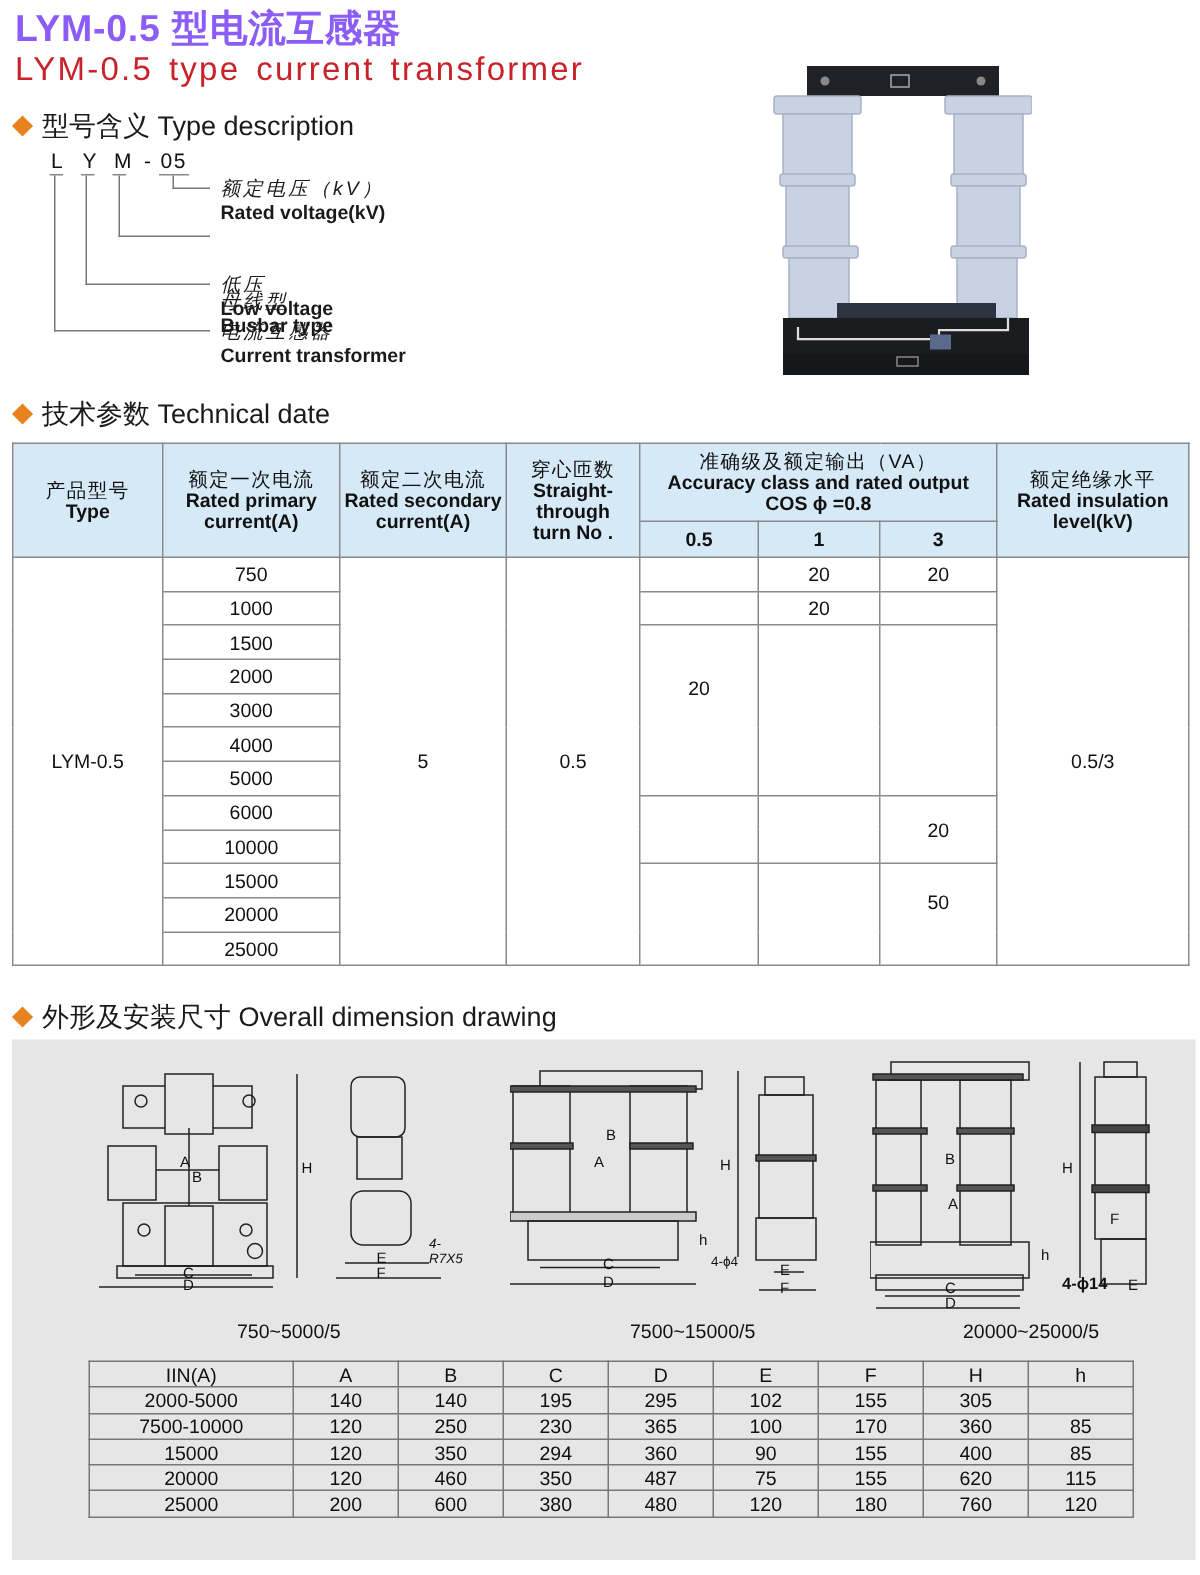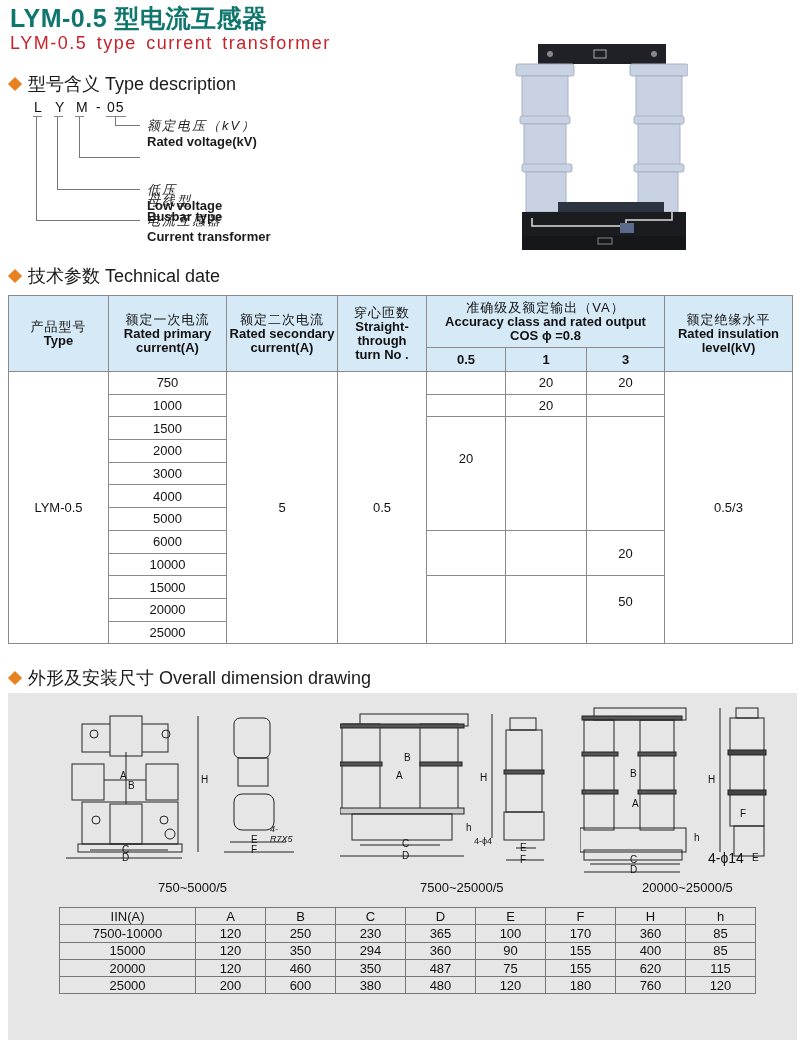--- a/index.html
+++ b/index.html
@@ -1,19 +1,19 @@
 <!DOCTYPE html>
 <html><head>
 <meta charset="utf-8">
 <style>
   * { box-sizing: border-box; margin: 0; padding: 0; }
   body { width: 800px; height: 1050px; background: #ffffff; font-family: "Liberation Sans", "DejaVu Sans", sans-serif; color: #111; position: relative; overflow: hidden; }
   .abs { position: absolute; }
-  .title-cn { left: 10px; top: 2px; font-size: 25px; font-weight: bold; color: #0f766e; letter-spacing: 0.5px; white-space: nowrap; }
-  .title-en { left: 10px; top: 33px; font-size: 18px; color: #c8222a; letter-spacing: 1.5px; word-spacing: 3px; white-space: nowrap; }
+  .title-cn { left: 10px; top: 2px; font-size: 25px; font-weight: bold; color: #8b5cf6; letter-spacing: 0.5px; white-space: nowrap; }
+  .title-en { left: 10px; top: 33px; font-size: 22px; color: #c8222a; letter-spacing: 1.5px; word-spacing: 3px; white-space: nowrap; }
   .section-h { font-size: 18px; font-weight: normal; color: #1a1a1a; white-space: nowrap; display: flex; align-items: center; }
   .diamond { width: 10px; height: 10px; background: #e8821e; transform: rotate(45deg); margin: 0 8px 0 4px; display: inline-block; }
   .tick { background: #888; }
   .tree-line { border-color: #777; border-style: solid; border-width: 0; }
   .desc { font-size: 13px; font-weight: bold; color: #1a1a1a; white-space: nowrap; line-height: 16px; }
   .desc .cn { font-weight: normal; letter-spacing: 2px; font-style: italic; }
 
   
   .photo { left: 508px; top: 40px; width: 180px; height: 210px; }
 
@@ -252,21 +252,21 @@
     <line x1="172" y1="130" x2="228" y2="130"></line>
       <line x1="166" y1="140" x2="236" y2="140"></line>
   </svg>
   <span class="abs" style="left:62px;top:58px;font-size:10px;">A</span>
   <span class="abs" style="left:70px;top:68px;font-size:10px;">B</span>
   <span class="abs" style="left:64px;top:132px;font-size:10px;">C</span>
   <span class="abs" style="left:64px;top:140px;font-size:10px;">D</span>
   <span class="abs" style="left:143px;top:62px;font-size:10px;">H</span>
   <span class="abs" style="left:193px;top:122px;font-size:10px;">E</span>
   <span class="abs" style="left:193px;top:132px;font-size:10px;">F</span>
-  <span class="abs" style="left:212px;top:112px;font-size:9px;font-style:italic;">4-R7X5</span>
+  <span class="abs" style="left:228px;top:112px;font-size:9px;font-style:italic;">4-R7X5</span>
 </div>
 <div class="abs cap" style="left:138px;top:880px;">750~5000/5</div>
 
 <div class="abs" style="left:340px;top:712px;width:230px;height:155px;">
   <svg width="230" height="155" viewBox="0 0 230 155" fill="none" stroke="#222" stroke-width="1">
     <rect x="20" y="2" width="108" height="12"></rect>
     <rect x="2" y="12" width="38" height="88"></rect>
     <rect x="80" y="12" width="38" height="88"></rect>
     <rect x="0" y="12" width="124" height="4" fill="#555"></rect>
     <rect x="0" y="50" width="42" height="4" fill="#555"></rect>
@@ -286,21 +286,21 @@
   <span class="abs" style="left:56px;top:58px;font-size:10px;">A</span>
   <span class="abs" style="left:64px;top:40px;font-size:10px;">B</span>
   <span class="abs" style="left:62px;top:126px;font-size:10px;">C</span>
   <span class="abs" style="left:62px;top:138px;font-size:10px;">D</span>
   <span class="abs" style="left:140px;top:60px;font-size:10px;">H</span>
   <span class="abs" style="left:126px;top:110px;font-size:10px;">h</span>
   <span class="abs" style="left:180px;top:130px;font-size:10px;">E</span>
   <span class="abs" style="left:180px;top:142px;font-size:10px;">F</span>
   <span class="abs" style="left:134px;top:124px;font-size:9px;">4-ϕ4</span>
 </div>
-<div class="abs cap" style="left:400px;top:880px;">7500~25000/5</div>
+<div class="abs cap" style="left:400px;top:880px;">7500~15000/5</div>
 
 <div class="abs" style="left:580px;top:704px;width:215px;height:170px;">
   <svg width="215" height="170" viewBox="0 0 215 170" fill="none" stroke="#222" stroke-width="1">
     <rect x="14" y="4" width="92" height="12"></rect>
     <rect x="2" y="12" width="100" height="4" fill="#555"></rect>
     <rect x="4" y="16" width="30" height="110"></rect>
       <rect x="60" y="16" width="34" height="110"></rect>
     <rect x="2" y="48" width="36" height="4" fill="#555"></rect>
       <rect x="58" y="48" width="38" height="4" fill="#555"></rect>
     <rect x="2" y="86" width="36" height="4" fill="#555"></rect>
@@ -317,21 +317,21 @@
     <rect x="154" y="122" width="30" height="30"></rect>
   </svg>
   <span class="abs" style="left:52px;top:94px;font-size:10px;">A</span>
   <span class="abs" style="left:50px;top:64px;font-size:10px;">B</span>
   <span class="abs" style="left:50px;top:150px;font-size:10px;">C</span>
   <span class="abs" style="left:50px;top:160px;font-size:10px;">D</span>
   <span class="abs" style="left:128px;top:70px;font-size:10px;">H</span>
   <span class="abs" style="left:114px;top:128px;font-size:10px;">h</span>
   <span class="abs" style="left:172px;top:148px;font-size:10px;">E</span>
   <span class="abs" style="left:160px;top:104px;font-size:10px;">F</span>
-  <span class="abs" style="left:128px;top:146px;font-size:14px;">4-ϕ14</span>
+  <span class="abs" style="left:128px;top:146px;font-size:11px;font-weight:bold;">4-ϕ14</span>
 </div>
 <div class="abs cap" style="left:622px;top:880px;">20000~25000/5</div>
 
 <table class="dim">
   <colgroup>
     <col style="width:136px">
       <col style="width:70px">
       <col style="width:70px">
       <col style="width:70px">
     <col style="width:70px">
@@ -346,20 +346,31 @@
     <td>A</td>
     <td>B</td>
     <td>C</td>
     <td>D</td>
     <td>E</td>
     <td>F</td>
     <td>H</td>
     <td>h</td>
   </tr>
   <tr>
+    <td>2000-5000</td>
+    <td>140</td>
+    <td>140</td>
+    <td>195</td>
+    <td>295</td>
+    <td>102</td>
+    <td>155</td>
+    <td>305</td>
+    <td></td>
+  </tr>
+  <tr>
     <td>7500-10000</td>
     <td>120</td>
     <td>250</td>
     <td>230</td>
     <td>365</td>
     <td>100</td>
     <td>170</td>
     <td>360</td>
     <td>85</td>
   </tr>

